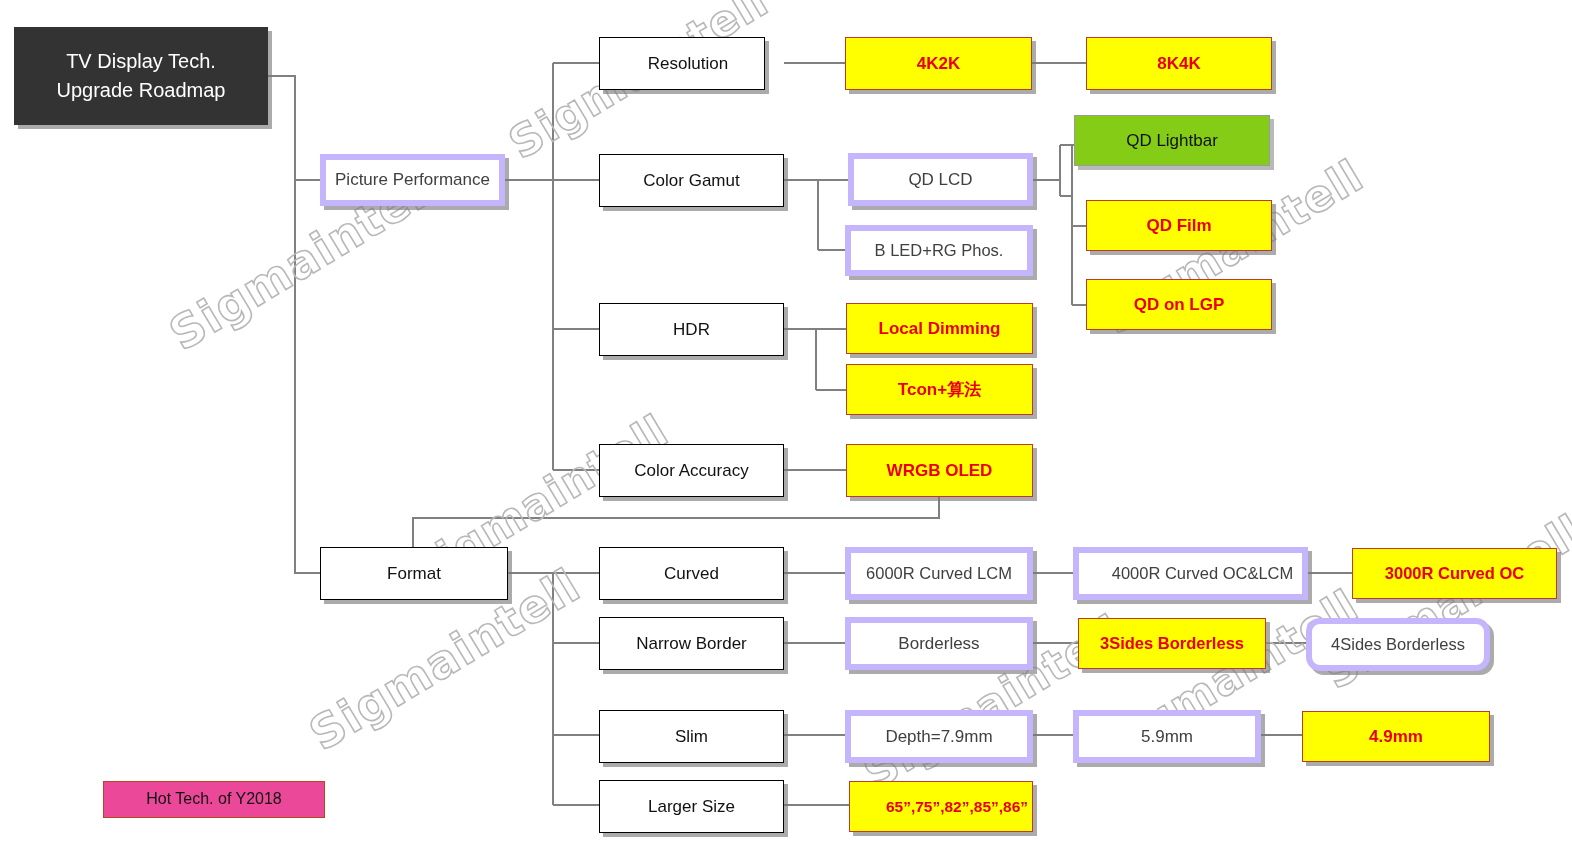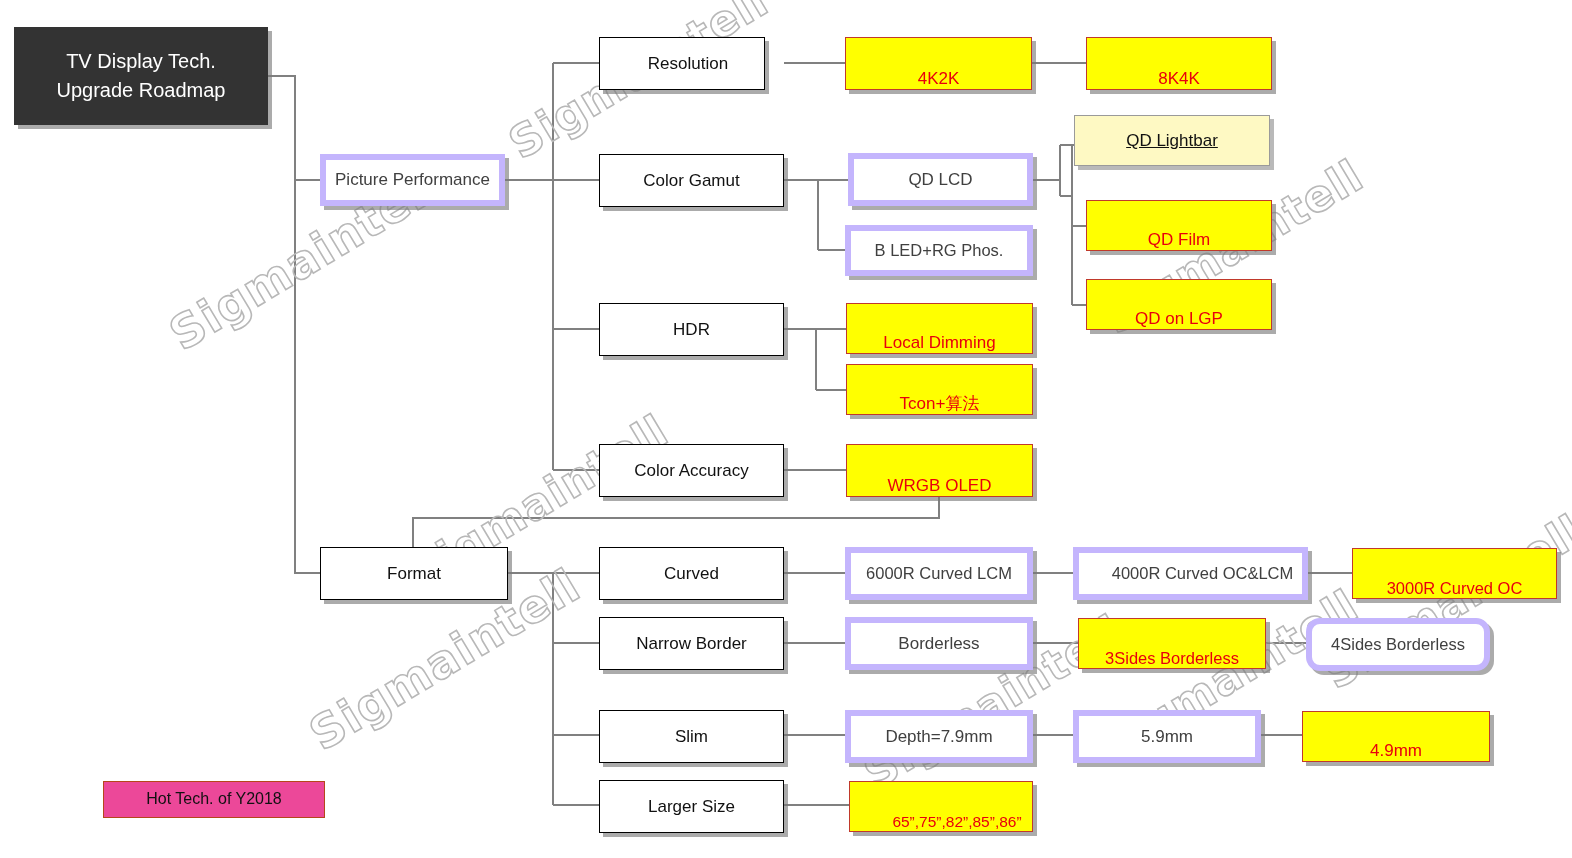--- a/index.html
+++ b/index.html
@@ -68,33 +68,31 @@
     color:#111111;
     font-size:17px;
   }
   .v-thin{
     background:#ffffff;
     border:6px solid #c4b5fd;
     color:#404040;
     font-size:17px;
   }
   .v-gray{
-    background:#fef9c3;
+    background:#84cc16;
     border:1px solid #9a9a9a;
     color:#111111;
     font-size:17px;
-    text-decoration:underline;
   }
   .v-hot{
     background:#ffff00;
     border:1px solid #c0392b;
     color:#e8000d;
     font-size:17px;
-    font-weight:400;
-    align-items:flex-end;
+    font-weight:700;
   }
   .v-legend{
     background:#ec4899;
     border:1.5px solid #b5471a;
     color:#111111;
     font-size:16px;
   }
   .fs15{font-size:15.5px;}
   .fs16{font-size:16.5px;}
 </style>

